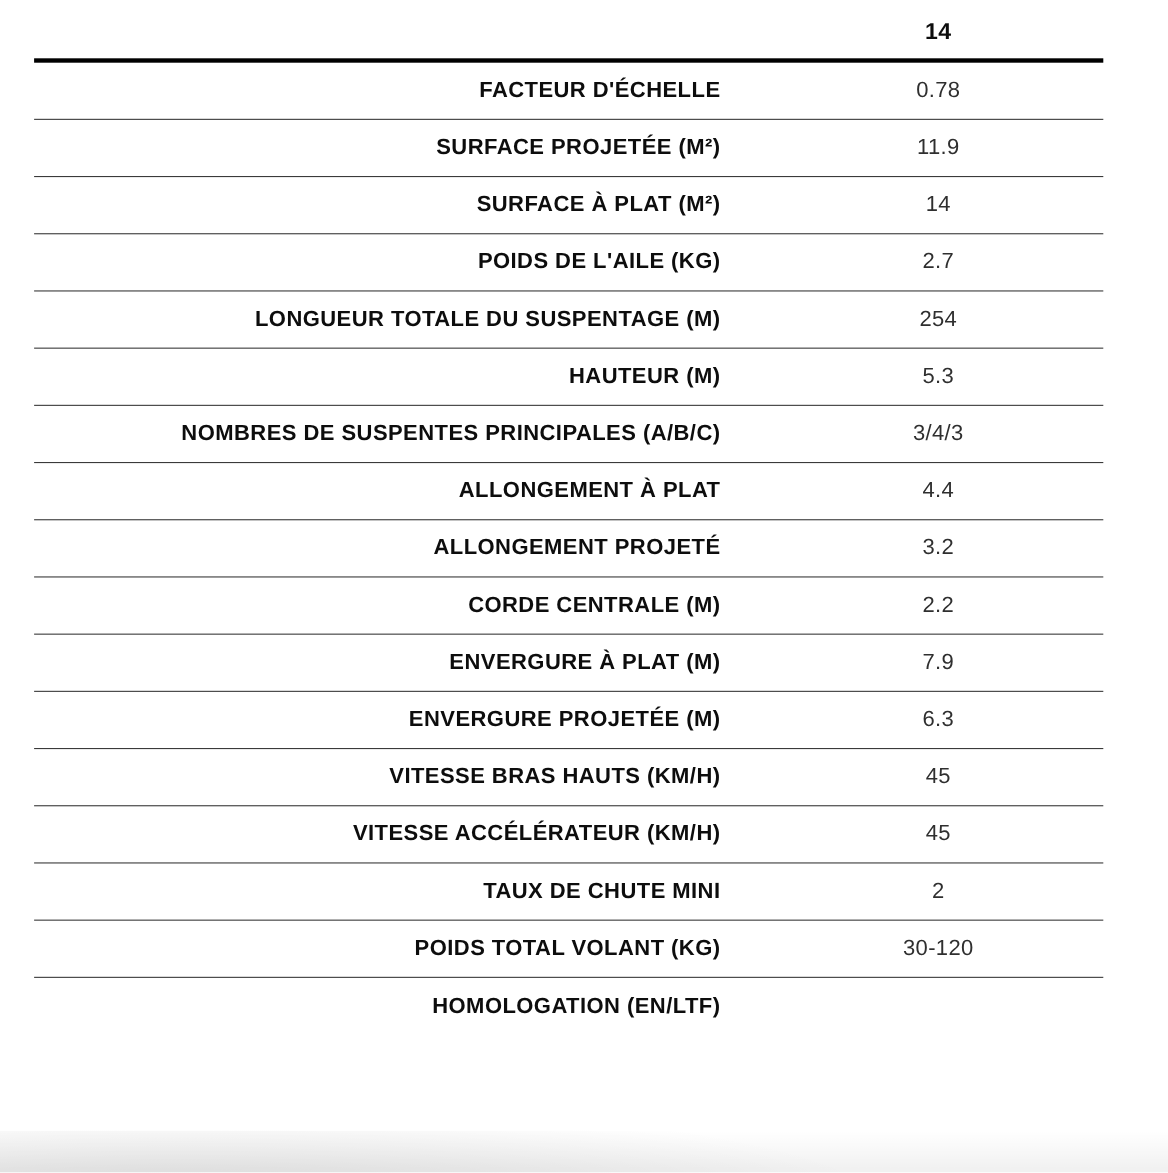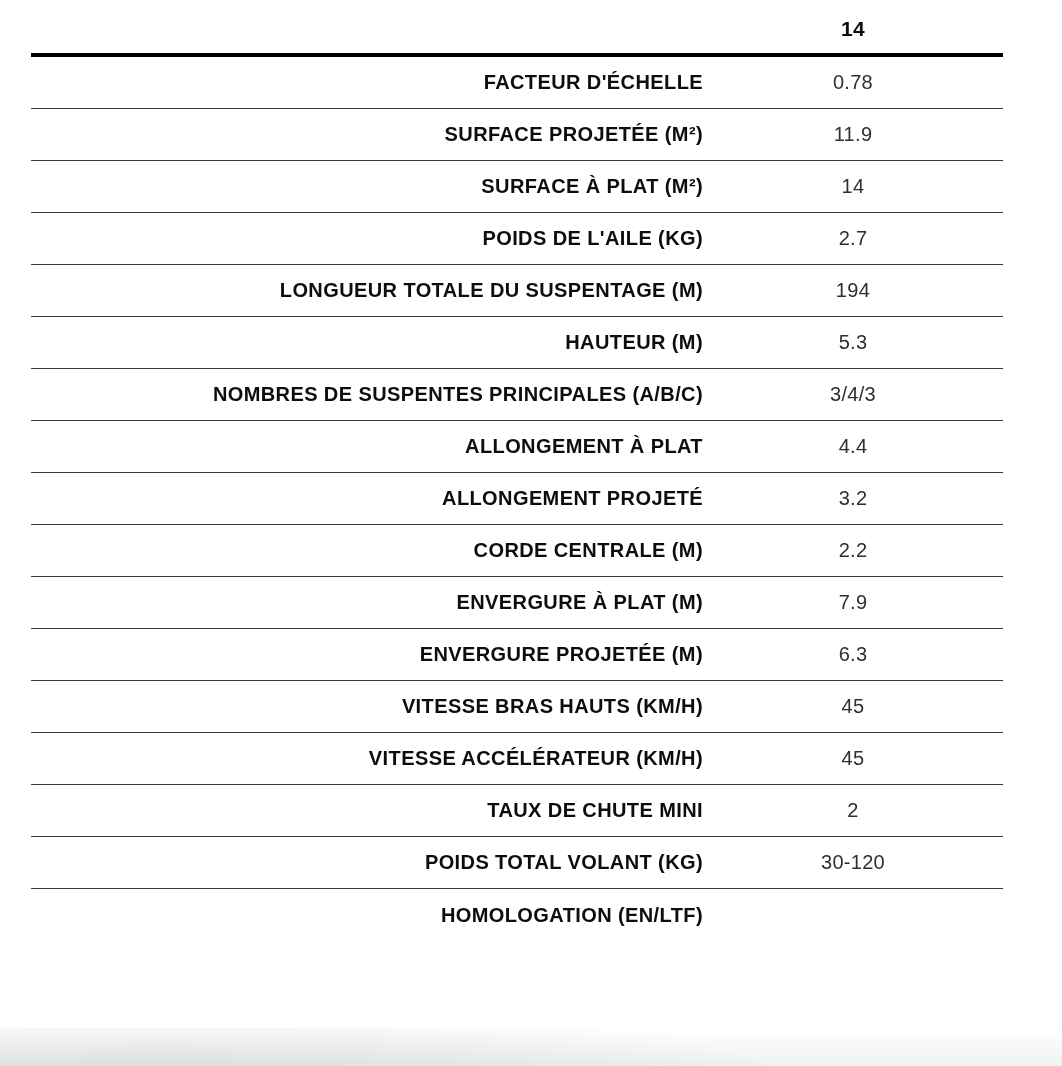--- a/index.html
+++ b/index.html
@@ -33,20 +33,21 @@
     height: 57px;
     padding-top: 5px;
     border-bottom: 4px solid #000000;
   }
 
   .row {
     display: flex;
     align-items: center;
     height: 52px;
     border-bottom: 1px solid #3a3a3a;
+    gap: 48px;
   }
 
   .row.last {
     border-bottom: none;
   }
 
   .label-cell {
     flex: 1;
     text-align: right;
     font-size: 20px;
@@ -108,21 +109,21 @@
         <div class="row">
     <div class="label-cell">SURFACE À PLAT (M²)</div>
     <div class="value-cell">14</div>
   </div>
         <div class="row">
     <div class="label-cell">POIDS DE L'AILE (KG)</div>
     <div class="value-cell">2.7</div>
   </div>
         <div class="row">
     <div class="label-cell">LONGUEUR TOTALE DU SUSPENTAGE (M)</div>
-    <div class="value-cell">194</div>
+    <div class="value-cell">254</div>
   </div>
         <div class="row">
     <div class="label-cell">HAUTEUR (M)</div>
     <div class="value-cell">5.3</div>
   </div>
         <div class="row">
     <div class="label-cell">NOMBRES DE SUSPENTES PRINCIPALES (A/B/C)</div>
     <div class="value-cell">3/4/3</div>
   </div>
         <div class="row">

